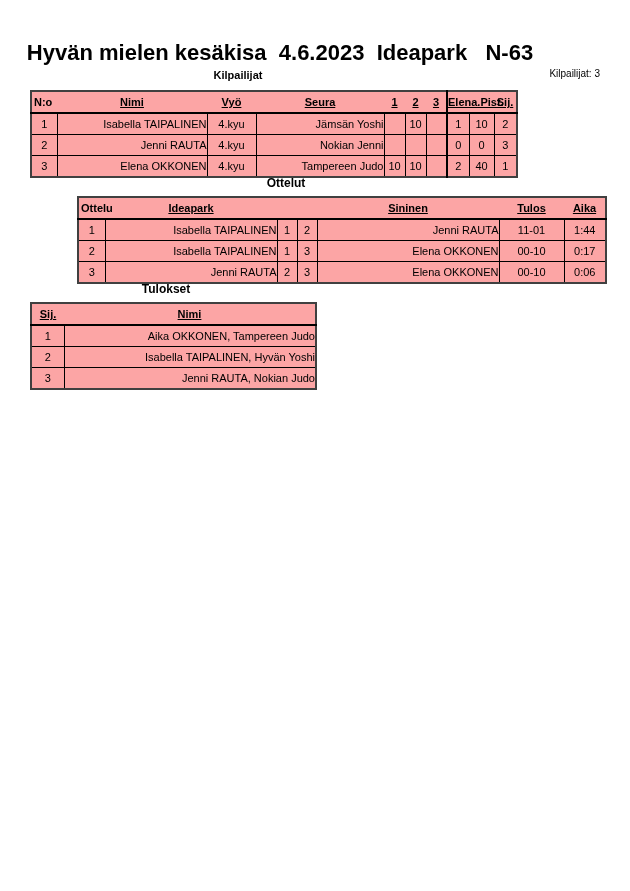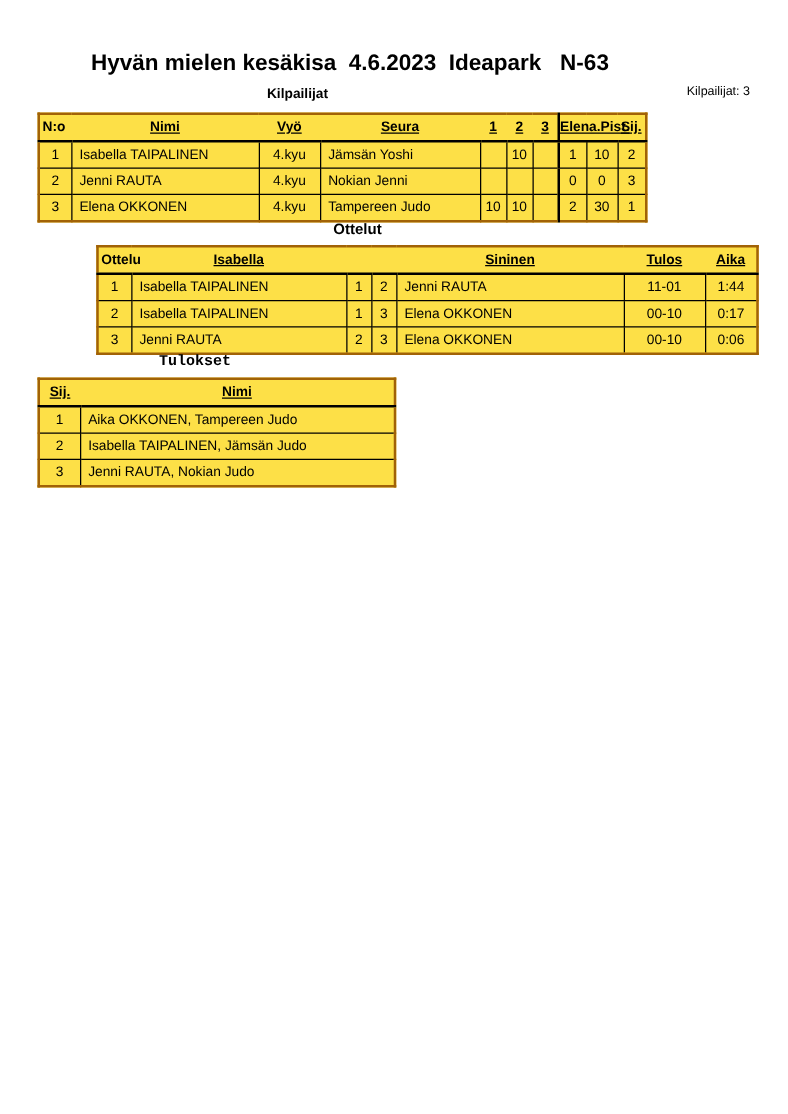--- a/index.html
+++ b/index.html
@@ -8,64 +8,64 @@
     background: #ffffff;
     color: #000000;
     font-family: "Liberation Sans", sans-serif;
     position: relative;
     overflow: hidden;
   }
   .page-title {
     position: absolute;
     top: 40px; left: 0; width: 560px;
     text-align: center;
-    font-size: 18px;
+    font-size: 22px;
     font-weight: bold;
     white-space: pre;
   }
   .section-heading {
     position: absolute;
     transform: translateX(-50%);
     font-size: 12px;
     font-weight: bold;
     white-space: nowrap;
   }
   .heading-kilpailijat { top: 69px; left: 238px; font-size: 11px; }
   .heading-ottelut   { top: 176px; left: 286px; }
-  .heading-tulokset  { top: 282px; left: 156px; font-family: Liberation Mono, monospace; }
+  .heading-tulokset  { top: 282px; left: 166px; }
   .competitor-count {
     position: absolute;
     top: 68px; right: 30px;
     font-size: 10px;
   }
   table {
     position: absolute;
     border-collapse: collapse;
     table-layout: fixed;
-    border: 2px solid #a16207;
-    background: #fde047;
+    border: 2px solid #404040;
+    background: #fca5a5;
   }
   #competitors-table { left: 30px; top: 90px;  width: 486px; }
   #matches-table     { left: 29px; top: 196px; width: 528px; margin-left: 48px; }
   #results-table     { left: 30px; top: 302px; width: 285px; }
   th, td {
     font-size: 11px;
     height: 20px;
     padding: 0;
     white-space: nowrap;
     overflow: visible;
     vertical-align: middle;
   }
   thead th {
     font-weight: bold;
     border-bottom: 2px solid #000;
   }
   tbody td { border: 1px solid #000; }
   .bL2 { border-left: 2px solid #000 !important; }
-  .cell-left   { text-align: left; padding-left: 6px; }
+  .cell-left   { text-align: right; padding-left: 6px; }
   .cell-center { text-align: center; }
   .h-left  { text-align: left; padding-left: 2px; }
   .h-center{ text-align: center; text-decoration: underline; }
 </style>
 </head>
 <body>
 
 <div class="page-title">Hyvän mielen kesäkisa  4.6.2023  Ideapark   N-63</div>
 
 <div class="section-heading heading-kilpailijat">Kilpailijat</div>
@@ -124,42 +124,42 @@
     </tr>
     <tr>
       <td class="cell-center">3</td>
       <td class="cell-left">Elena OKKONEN</td>
       <td class="cell-center">4.kyu</td>
       <td class="cell-left">Tampereen Judo</td>
       <td class="cell-center">10</td>
       <td class="cell-center">10</td>
       <td class="cell-center"></td>
       <td class="cell-center bL2">2</td>
-      <td class="cell-center">30</td>
+      <td class="cell-center">40</td>
       <td class="cell-center">1</td>
     </tr>
   </tbody>
 </table>
 
 <div class="section-heading heading-ottelut">Ottelut</div>
 
 <table id="matches-table">
   <colgroup>
     <col style="width:27px">
       <col style="width:172px">
       <col style="width:20px">
       <col style="width:20px">
     <col style="width:182px">
       <col style="width:65px">
       <col style="width:42px">
   </colgroup>
   <thead>
     <tr>
       <th class="h-left">Ottelu</th>
-      <th class="h-center">Isabella</th>
+      <th class="h-center">Ideapark</th>
       <th></th>
       <th></th>
       <th class="h-center">Sininen</th>
       <th class="h-center">Tulos</th>
       <th class="h-center">Aika</th>
     </tr>
   </thead>
   <tbody>
     <tr>
       <td class="cell-center">1</td>
@@ -204,20 +204,20 @@
       <th class="h-center">Nimi</th>
     </tr>
   </thead>
   <tbody>
     <tr>
       <td class="cell-center">1</td>
       <td class="cell-left">Aika OKKONEN, Tampereen Judo</td>
     </tr>
     <tr>
       <td class="cell-center">2</td>
-      <td class="cell-left">Isabella TAIPALINEN, Jämsän Judo</td>
+      <td class="cell-left">Isabella TAIPALINEN, Hyvän Yoshi</td>
     </tr>
     <tr>
       <td class="cell-center">3</td>
       <td class="cell-left">Jenni RAUTA, Nokian Judo</td>
     </tr>
   </tbody>
 </table>
 
 </body></html>

